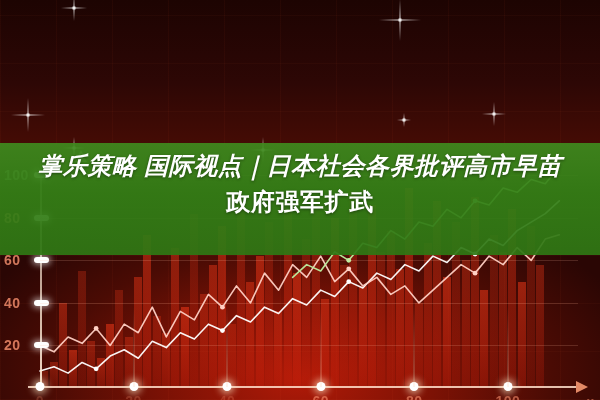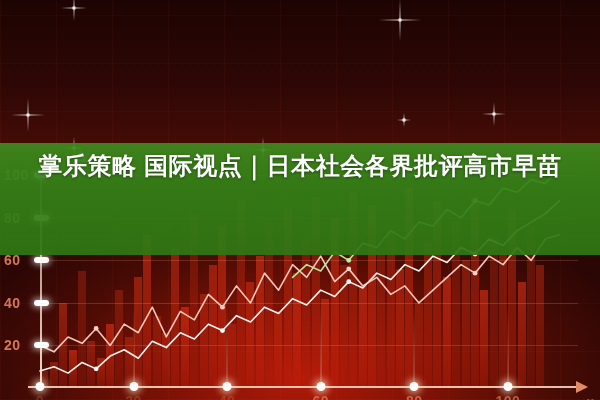--- a/index.html
+++ b/index.html
@@ -68,21 +68,21 @@
     position:absolute;left:0;top:143px;width:600px;height:112px;
     background:linear-gradient(180deg,#3f8a1e 0%,#348016 45%,#2f7714 100%);
     opacity:.93;
   }
   .headline{
     position:absolute;left:0;top:150px;width:600px;height:92px;
     display:flex;flex-direction:column;align-items:center;justify-content:flex-start;
     gap:4px;color:#fff;font-size:24px;font-weight:700;letter-spacing:.6px;
     text-shadow:0 1px 3px rgba(0,0,0,.45);z-index:6;
   }
-  .headline .l1{white-space:nowrap;}
+  .headline .l1{white-space:nowrap;font-style:italic;}
   .headline .l2{white-space:nowrap;}
 </style>
 </head>
 <body>
 
 <div id="stage">
 
   <div class="bg-base"></div>
   <div class="bg-top"></div>
   <div class="bg-vgrid"></div>
@@ -244,15 +244,16 @@
         <div class="xgrid" style="left: 507.826px;"></div>
         <div class="xlab" style="left: 507.826px; opacity: 0.78;">100</div>
       </div>
 
     <div class="axis-name">x</div>
   </div>
 
   <div class="banner"></div>
   <div class="headline">
     <div class="l1">掌乐策略 国际视点｜日本社会各界批评高市早苗</div>
+    <div class="l2">政府强军扩武</div>
   </div>
 
 </div>
 
 </body></html>

